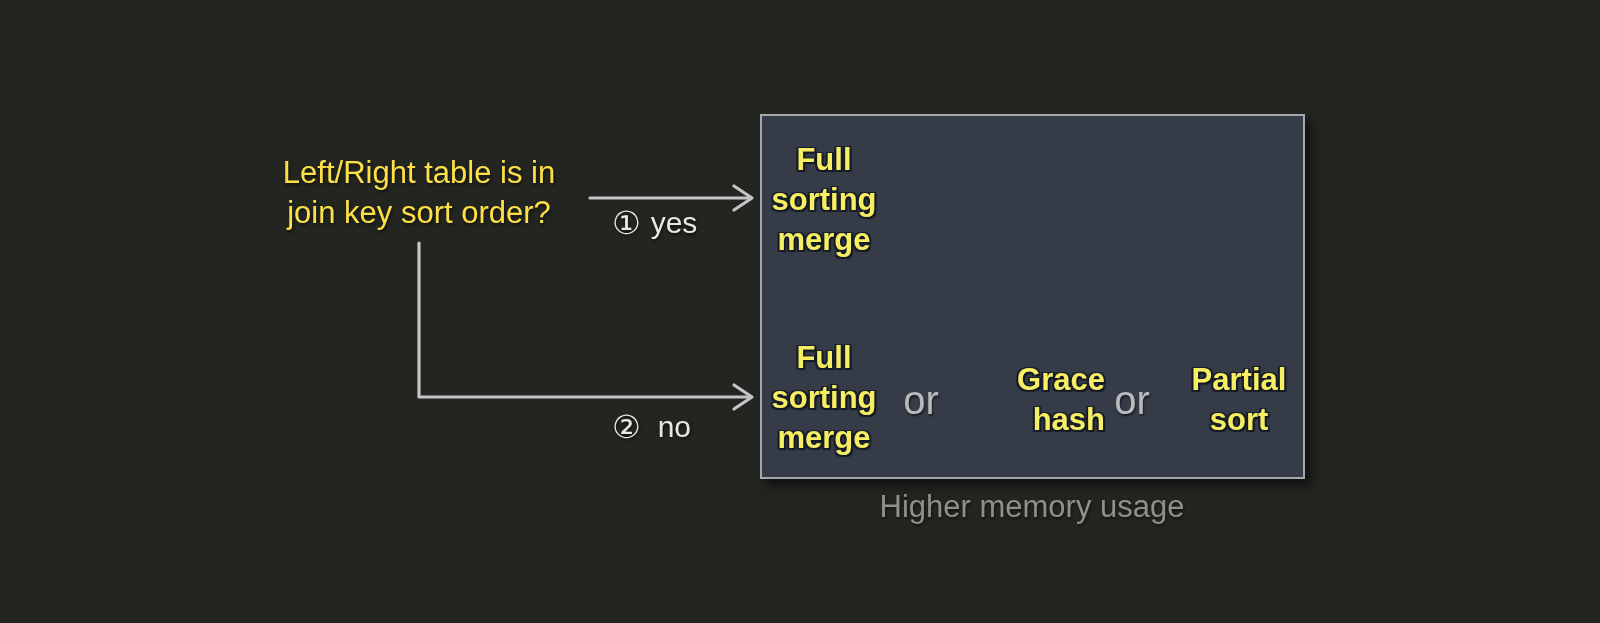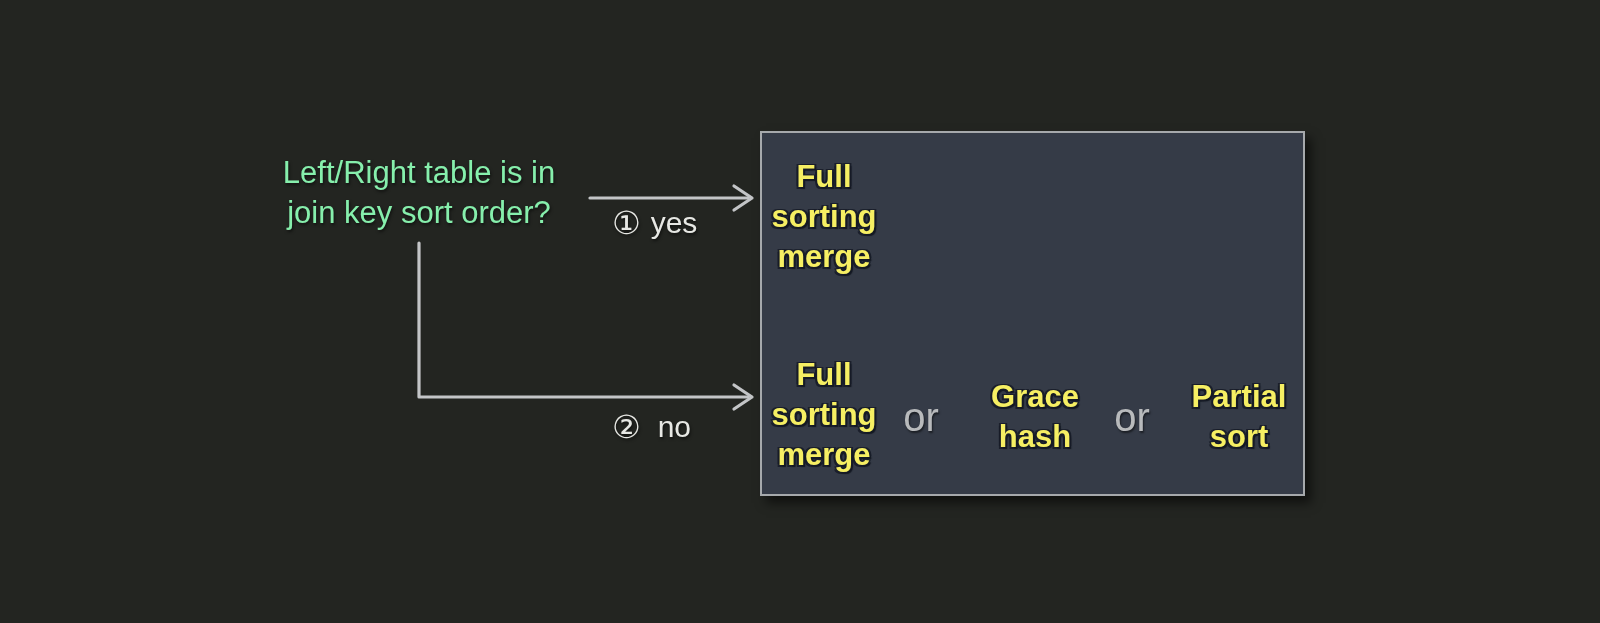--- a/index.html
+++ b/index.html
@@ -18,21 +18,21 @@
     pointer-events: none;
   }
   .question {
     position: absolute;
     left: 249px; top: 153px;
     width: 340px;
     text-align: center;
     white-space: pre-line;
     font-size: 31px;
     line-height: 40px;
-    color: #86efac;
+    color: #fde047;
     text-shadow: 1px 2px 3px rgba(0,0,0,0.55);
   }
   .branch-label {
     position: absolute;
     display: flex;
     align-items: center;
     color: #e7e8e4;
     font-size: 30px;
     line-height: 40px;
     text-shadow: 1px 2px 3px rgba(0,0,0,0.55);
@@ -47,42 +47,42 @@
     text-align: center;
     font-size: 31px;
     line-height: 40px;
     color: #8f9188;
     text-shadow: 1px 2px 3px rgba(0,0,0,0.5);
   }
   .caption-top { top: 67px; }
   .caption-bottom { top: 487px; }
   .algo-box {
     position: absolute;
-    left: 760px; top: 131px;
+    left: 760px; top: 114px;
     width: 541px; height: 361px;
     background: #353b47;
     border: 2.5px solid #a6a9ac;
     box-shadow: 6px 7px 10px rgba(0,0,0,0.55);
   }
   .algo {
     position: absolute;
     text-align: center;
     white-space: pre-line;
     font-size: 31px;
     font-weight: bold;
     line-height: 40px;
     color: #f6ef63;
     text-shadow: -2px -1px 0 rgba(22,27,39,0.85),
                   2px -1px 0 rgba(22,27,39,0.85),
                  -2px  2px 0 rgba(22,27,39,0.85),
                   2px  2px 1px rgba(15,20,30,0.9);
   }
   .algo-top-fsm    { left:   0px; top:  24px; width: 124px; }
   .algo-bot-fsm    { left:   0px; top: 222px; width: 124px; }
-  .algo-grace      { left: 203px; top: 244px; width: 140px; }
+  .algo-grace      { left: 203px; top: 244px; width: 140px; text-align: right; }
   .algo-partial    { left: 407px; top: 244px; width: 140px; }
   .or-sep {
     position: absolute;
     width: 40px;
     text-align: center;
     font-size: 40px;
     line-height: 40px;
     color: #b8babc;
     text-shadow: 1px 2px 2px rgba(0,0,0,0.5);
   }
@@ -130,14 +130,15 @@
 
     <div class="algo algo-grace">Grace
 hash</div>
 
     <div class="or-sep or-2">or</div>
 
     <div class="algo algo-partial">Partial
 sort</div>
   </div>
 
+  <div class="caption caption-bottom">Higher memory usage</div>
 
 </div>
 
 </body></html>

